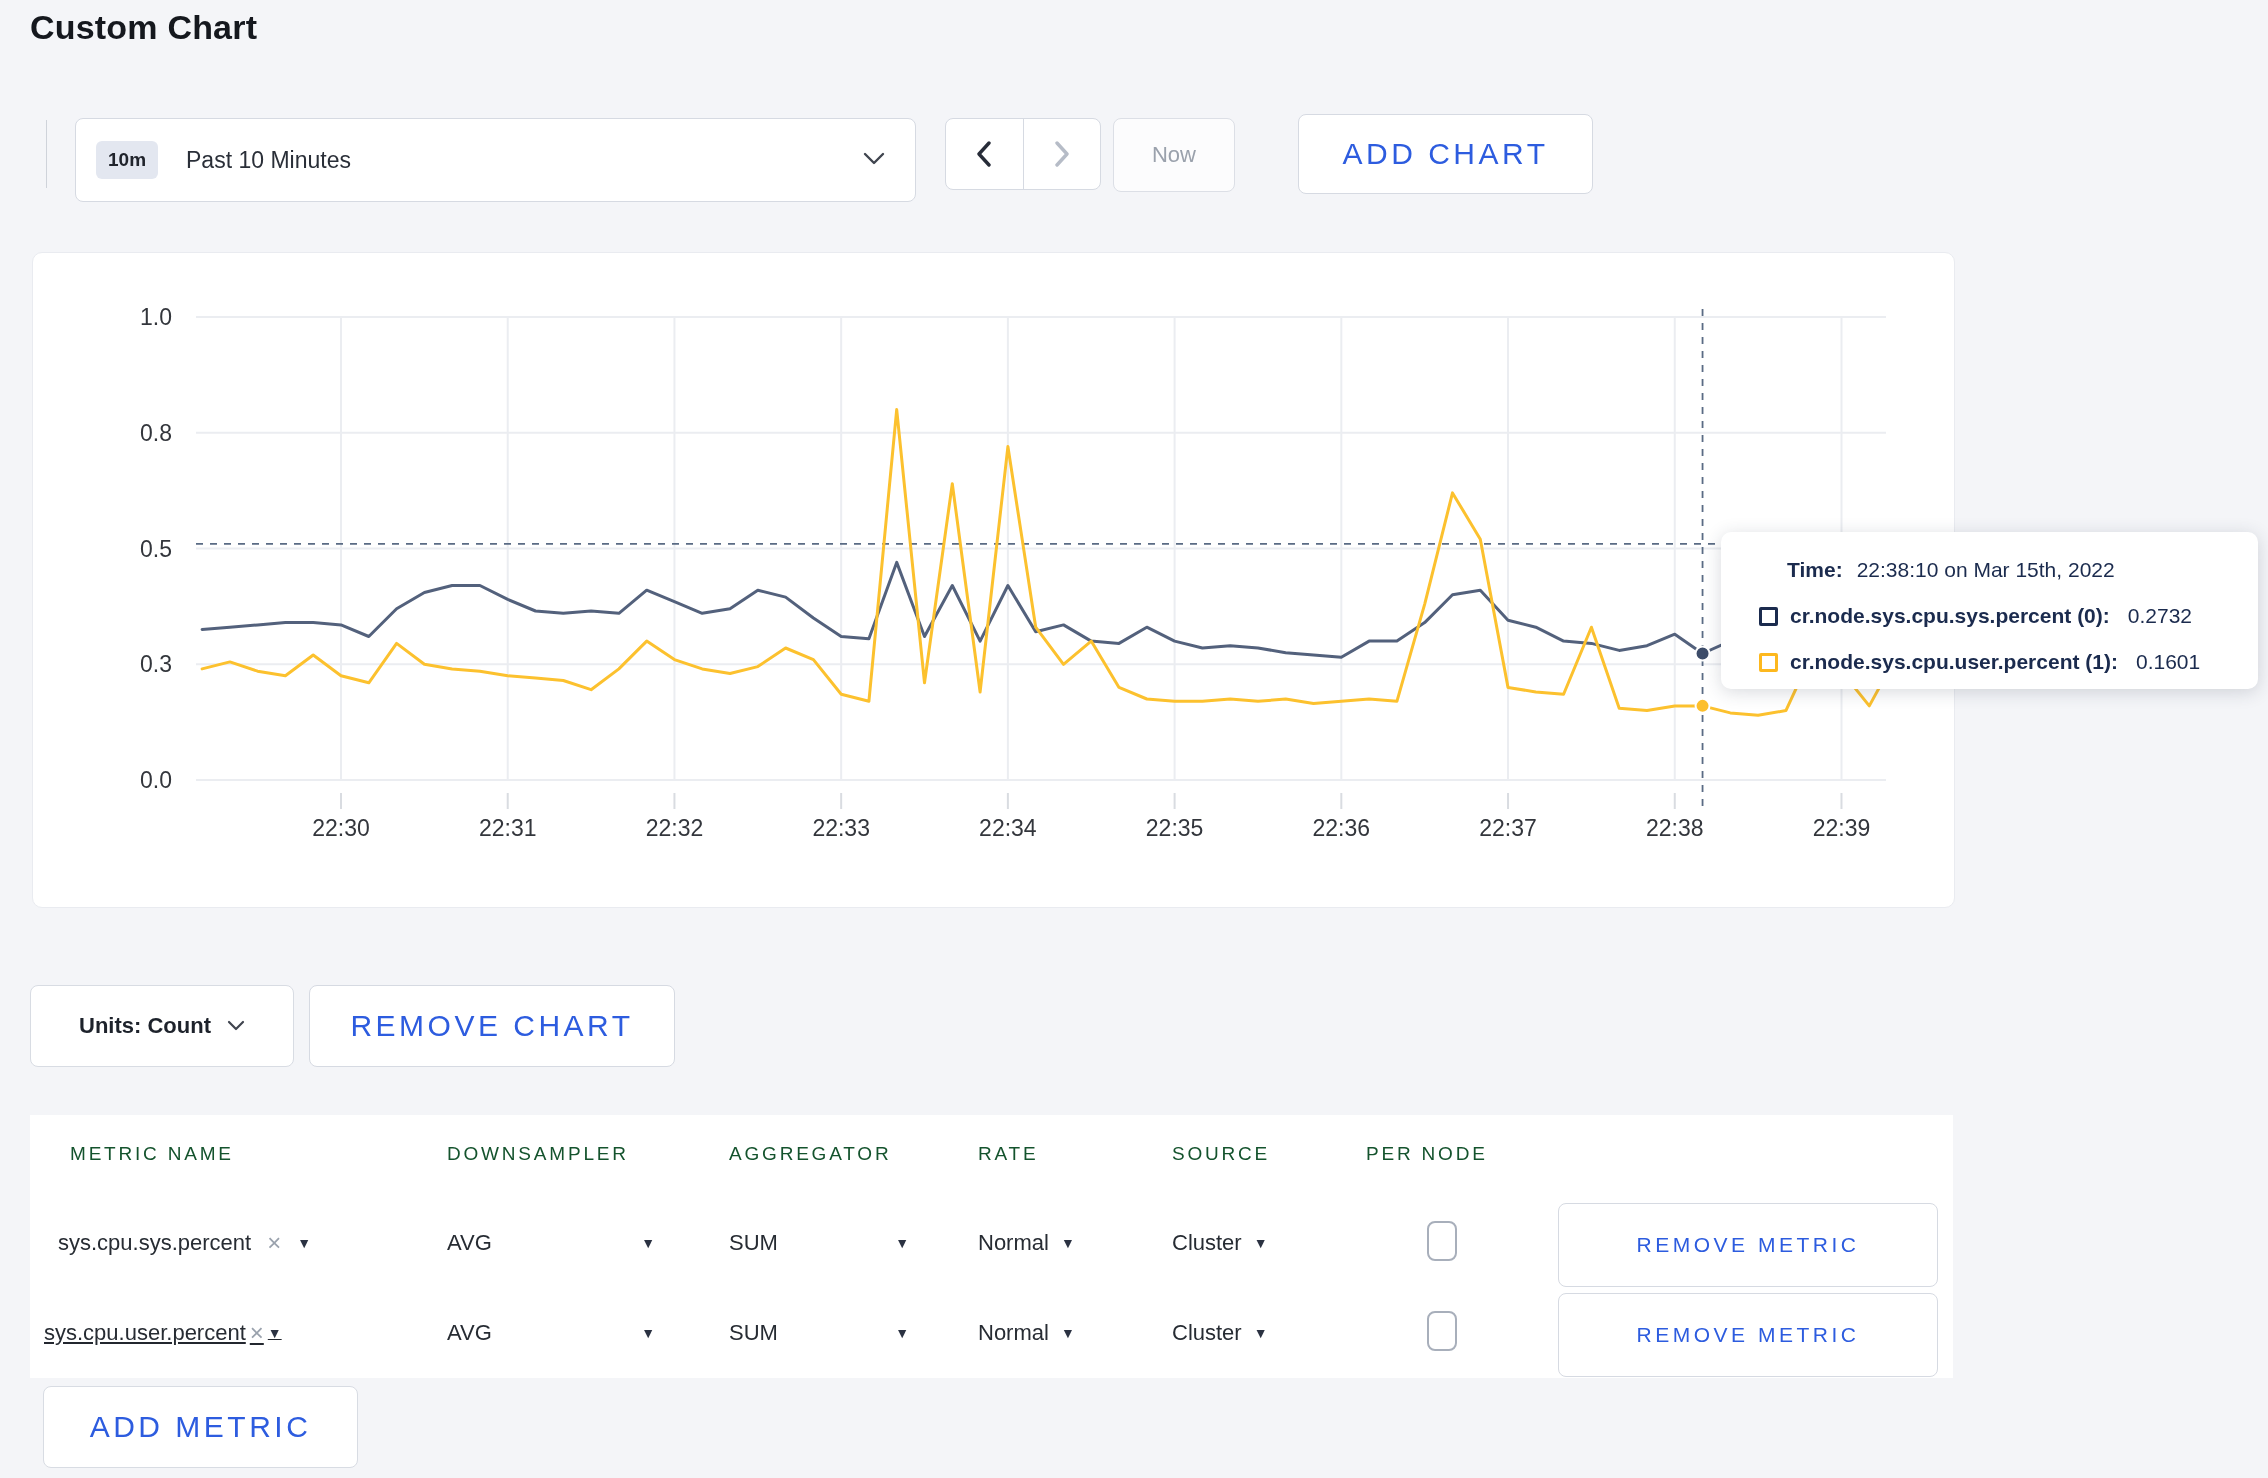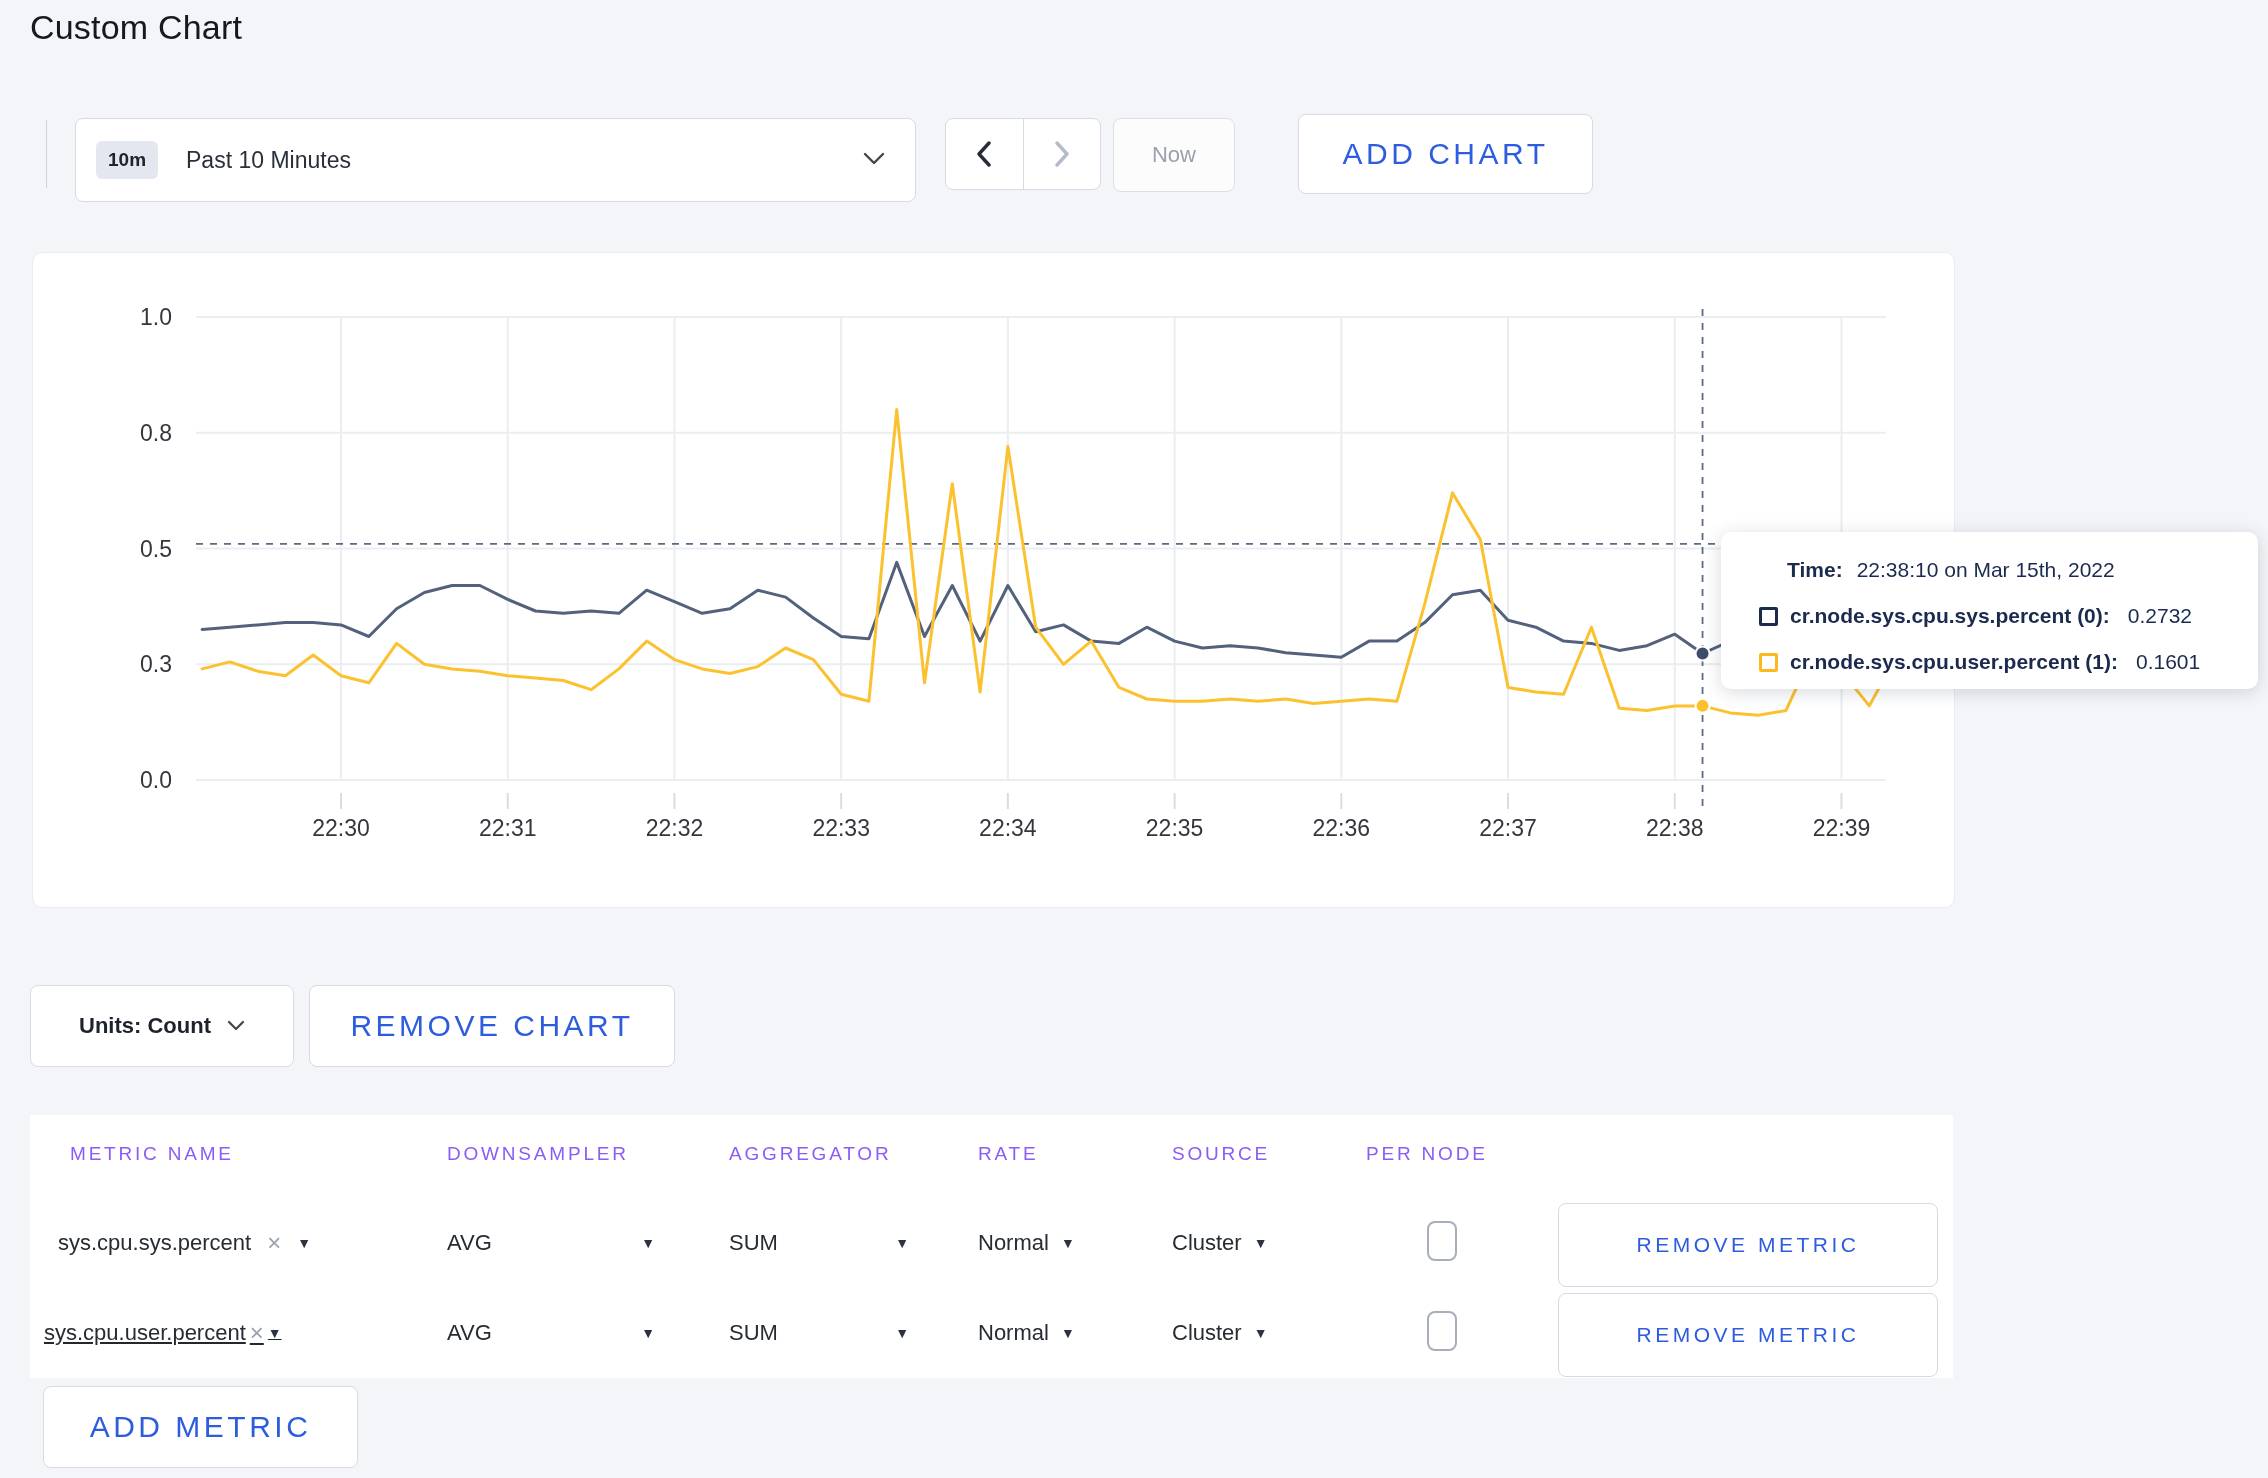--- a/index.html
+++ b/index.html
@@ -1,20 +1,20 @@
 <!DOCTYPE html>
 <html><head>
 <meta charset="utf-8">
 <style>
   html,body{margin:0;padding:0;}
   #app{position:relative;width:2268px;height:1478px;background:#f4f5f8;
        font-family:"Liberation Sans",sans-serif;color:#23272f;overflow:hidden;}
   .abs{position:absolute;}
   
-  .page-title{left:30px;top:8px;font-size:34px;font-weight:400;color:#15181e;letter-spacing:.2px;}
+  .page-title{left:30px;top:8px;font-size:34px;font-weight:700;color:#15181e;letter-spacing:.2px;}
   .toolbar-divider{left:46px;top:120px;width:1px;height:68px;background:#cfd3da;}
   .range-select{left:75px;top:118px;width:841px;height:84px;background:#fff;border:1px solid #d6dae2;
         border-radius:8px;display:flex;align-items:center;box-sizing:border-box;padding:0 30px 0 20px;cursor:pointer;}
   .range-badge{background:#e3e7f0;color:#20242c;font-size:19px;font-weight:700;border-radius:6px;
         padding:8px 12px;margin-right:28px;}
   .range-label{font-size:23px;color:#2a2f38;flex:1;}
   .pager{left:945px;top:118px;width:156px;height:72px;background:#fff;border:1px solid #d6dae2;
         border-radius:8px;display:flex;box-sizing:border-box;}
   .pager-btn{flex:1;display:flex;align-items:center;justify-content:center;cursor:pointer;}
   .pager-btn.prev{border-right:1px solid #d6dae2;color:#272c38;}
@@ -37,21 +37,21 @@
   .tt-swatch{width:19px;height:19px;border:3.5px solid #1b2b4e;border-radius:2px;box-sizing:border-box;}
   .tt-name{font-weight:700;}
   .tt-val{margin-left:6px;}
   
   .units-box{left:30px;top:985px;width:262px;height:80px;background:#fff;border:1px solid #d8dce3;
         border-radius:8px;display:flex;align-items:center;justify-content:center;gap:16px;cursor:pointer;}
   .units-label{font-size:22px;font-weight:700;color:#1d222b;}
   .remove-chart{left:309px;top:985px;width:364px;height:80px;}
   
   .table-band{left:30px;top:1115px;width:1923px;height:263px;background:#fff;}
-  .th{position:absolute;top:1143px;font-size:19px;font-weight:500;letter-spacing:2.8px;color:#8b5cf6;}
+  .th{position:absolute;top:1143px;font-size:19px;font-weight:500;letter-spacing:2.8px;color:#14532d;}
   .row-text{font-size:22px;color:#272c33;}
   .caret{font-size:14px;color:#2b3242;line-height:1;}
   .x-icon{font-size:24px;color:#9aa2ad;line-height:1;cursor:pointer;}
   .cell{position:absolute;display:flex;align-items:center;}
   .checkbox{width:30px;height:40px;border:2px solid #a8afbb;border-radius:8px;background:#fff;
         box-sizing:border-box;cursor:pointer;}
   .remove-metric{width:378px;height:82px;font-size:21px;}
   .add-metric{left:43px;top:1386px;width:313px;height:80px;background:#fff;border:1px solid #d8dce3;}
   .chev{display:inline-block;}
 </style>

